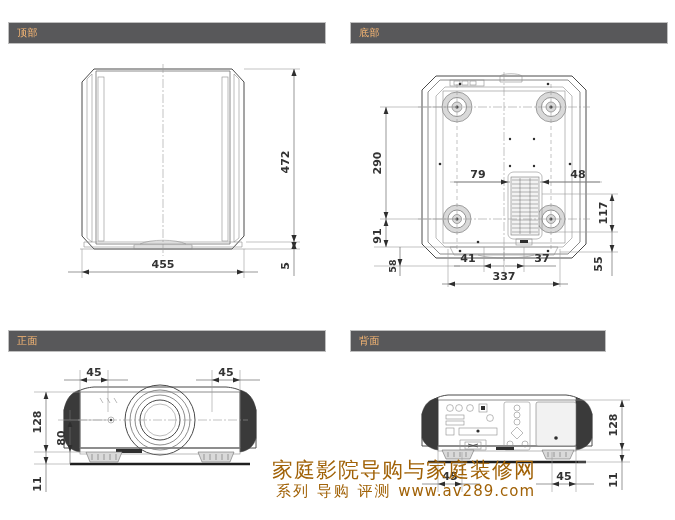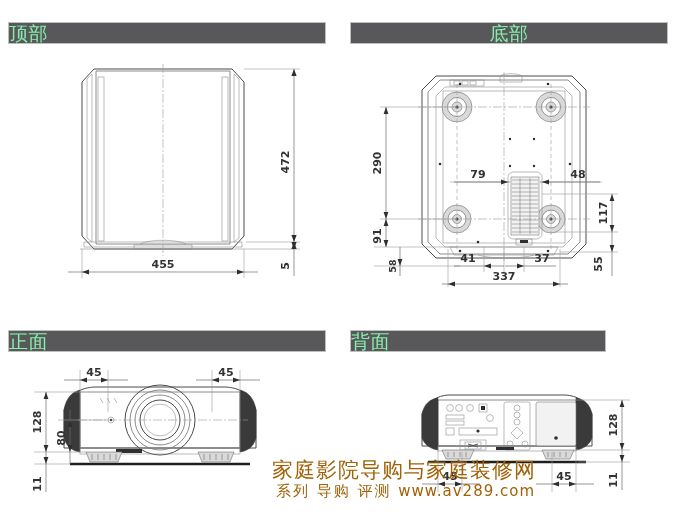--- a/index.html
+++ b/index.html
@@ -17,24 +17,24 @@
   .panel-header{
     position:absolute;
     left:0;top:0;
     height:22px;
     background:#58585a;
     border:1px solid #bfbfbf;
     box-sizing:border-box;
     display:flex;align-items:center;
   }
   .panel-header .title{
-    color:#86efac;
-    font-size:19px;
+    color:#fdba74;
+    font-size:10px;
     line-height:1;
-    padding-left:0;
+    padding-left:8px;
     letter-spacing:.5px;
     font-family:"DejaVu Sans","Liberation Sans",sans-serif;
   }
   .panel-body{position:absolute;left:0;top:22px;right:0;bottom:0;text-decoration:underline;}
 
   
   svg{display:block;overflow:visible;}
   .ol{fill:none;stroke:#4a4a4a;stroke-width:1;}          
   .ol2{fill:none;stroke:#6e6e6e;stroke-width:.8;}         
   .thin{fill:none;stroke:#8d8d8d;stroke-width:.6;}
@@ -121,21 +121,21 @@
         <line class="extline" x1="236" y1="205" x2="236" y2="234"></line>
         <line class="dimline" x1="60" y1="228" x2="250" y2="228"></line>
         <path class="dark" d="M74,228 l7,-2.6 v5.2 Z"></path>
         <path class="dark" d="M236,228 l-7,-2.6 v5.2 Z"></path>
         <text class="dim" x="155" y="224" text-anchor="middle">455</text>
       </svg>
     </div>
   </div>
 
   <div class="panel" style="left:350px;top:22px;width:318px;height:282px;">
-    <div class="panel-header" style="width:318px;justify-content:center;">
+    <div class="panel-header" style="width:318px;">
       <span class="title">底部</span>
     </div>
     <div class="panel-body">
       <svg width="318" height="258" viewBox="0 0 318 258">
 
         <path class="ol" d="M72,46 L86,32 L222,32 L236,46 L236,200 L222,214 L86,214 L72,200 Z"></path>
         <path class="ol2" d="M78,48 L90,36 L218,36 L230,48 L230,198 L218,210 L90,210 L78,198 Z"></path>
 
         <path class="thin" d="M86,52 L95,43 L213,43 L222,52 L222,194 L213,203 L95,203 L86,194 Z"></path>
         <rect class="thin" x="93" y="47" width="122" height="152"></rect>

